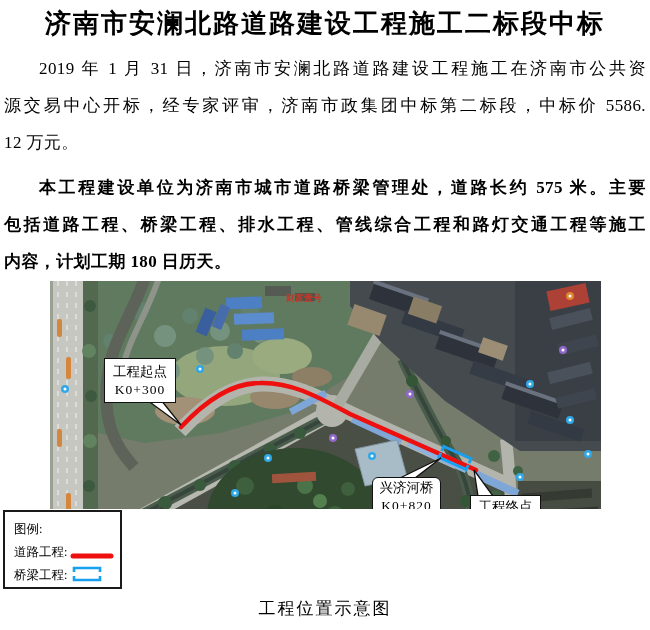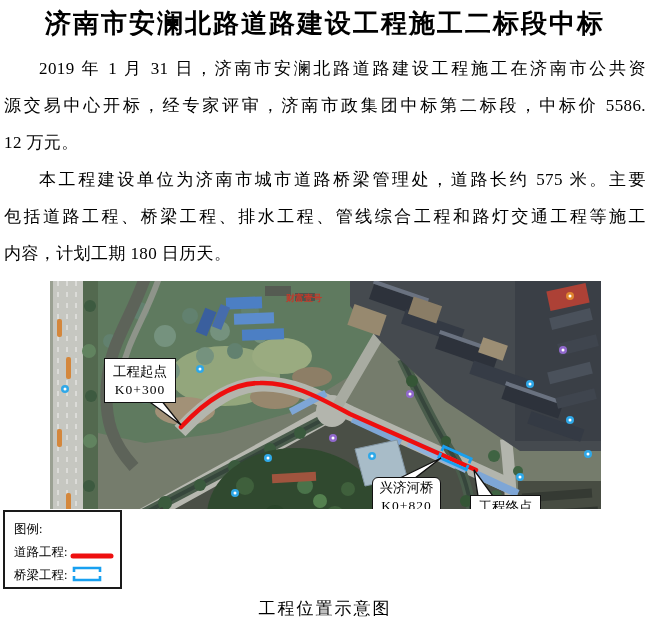--- a/index.html
+++ b/index.html
@@ -13,21 +13,21 @@
     font-size:26px;font-weight:bold;letter-spacing:2px;line-height:40px;margin:0;
   }
   .para{position:absolute;left:4px;width:642px;margin:0;}
   .para .tline{
     display:block;font-size:17px;line-height:37px;letter-spacing:0.4px;
     text-align:justify;text-align-last:justify;white-space:nowrap;
   }
   .para .tline.first{padding-left:35px;}
   .para .tline.last{text-align-last:left;}
   #para1{top:50px;}
-  #para2{top:161px;}
+  #para2{top:169px;font-weight:bold;}
   .map-wrap{
     position:absolute;left:50px;top:281px;width:551px;height:228px;
     overflow:hidden;background:#757c6c;
   }
   .map-wrap svg{position:absolute;left:0;top:0;}
   .callout{
     position:absolute;background:#ffffff;border:1.5px solid #111;
     display:flex;flex-direction:column;align-items:center;justify-content:center;
     font-size:13.5px;line-height:18px;text-align:center;z-index:4;
   }

